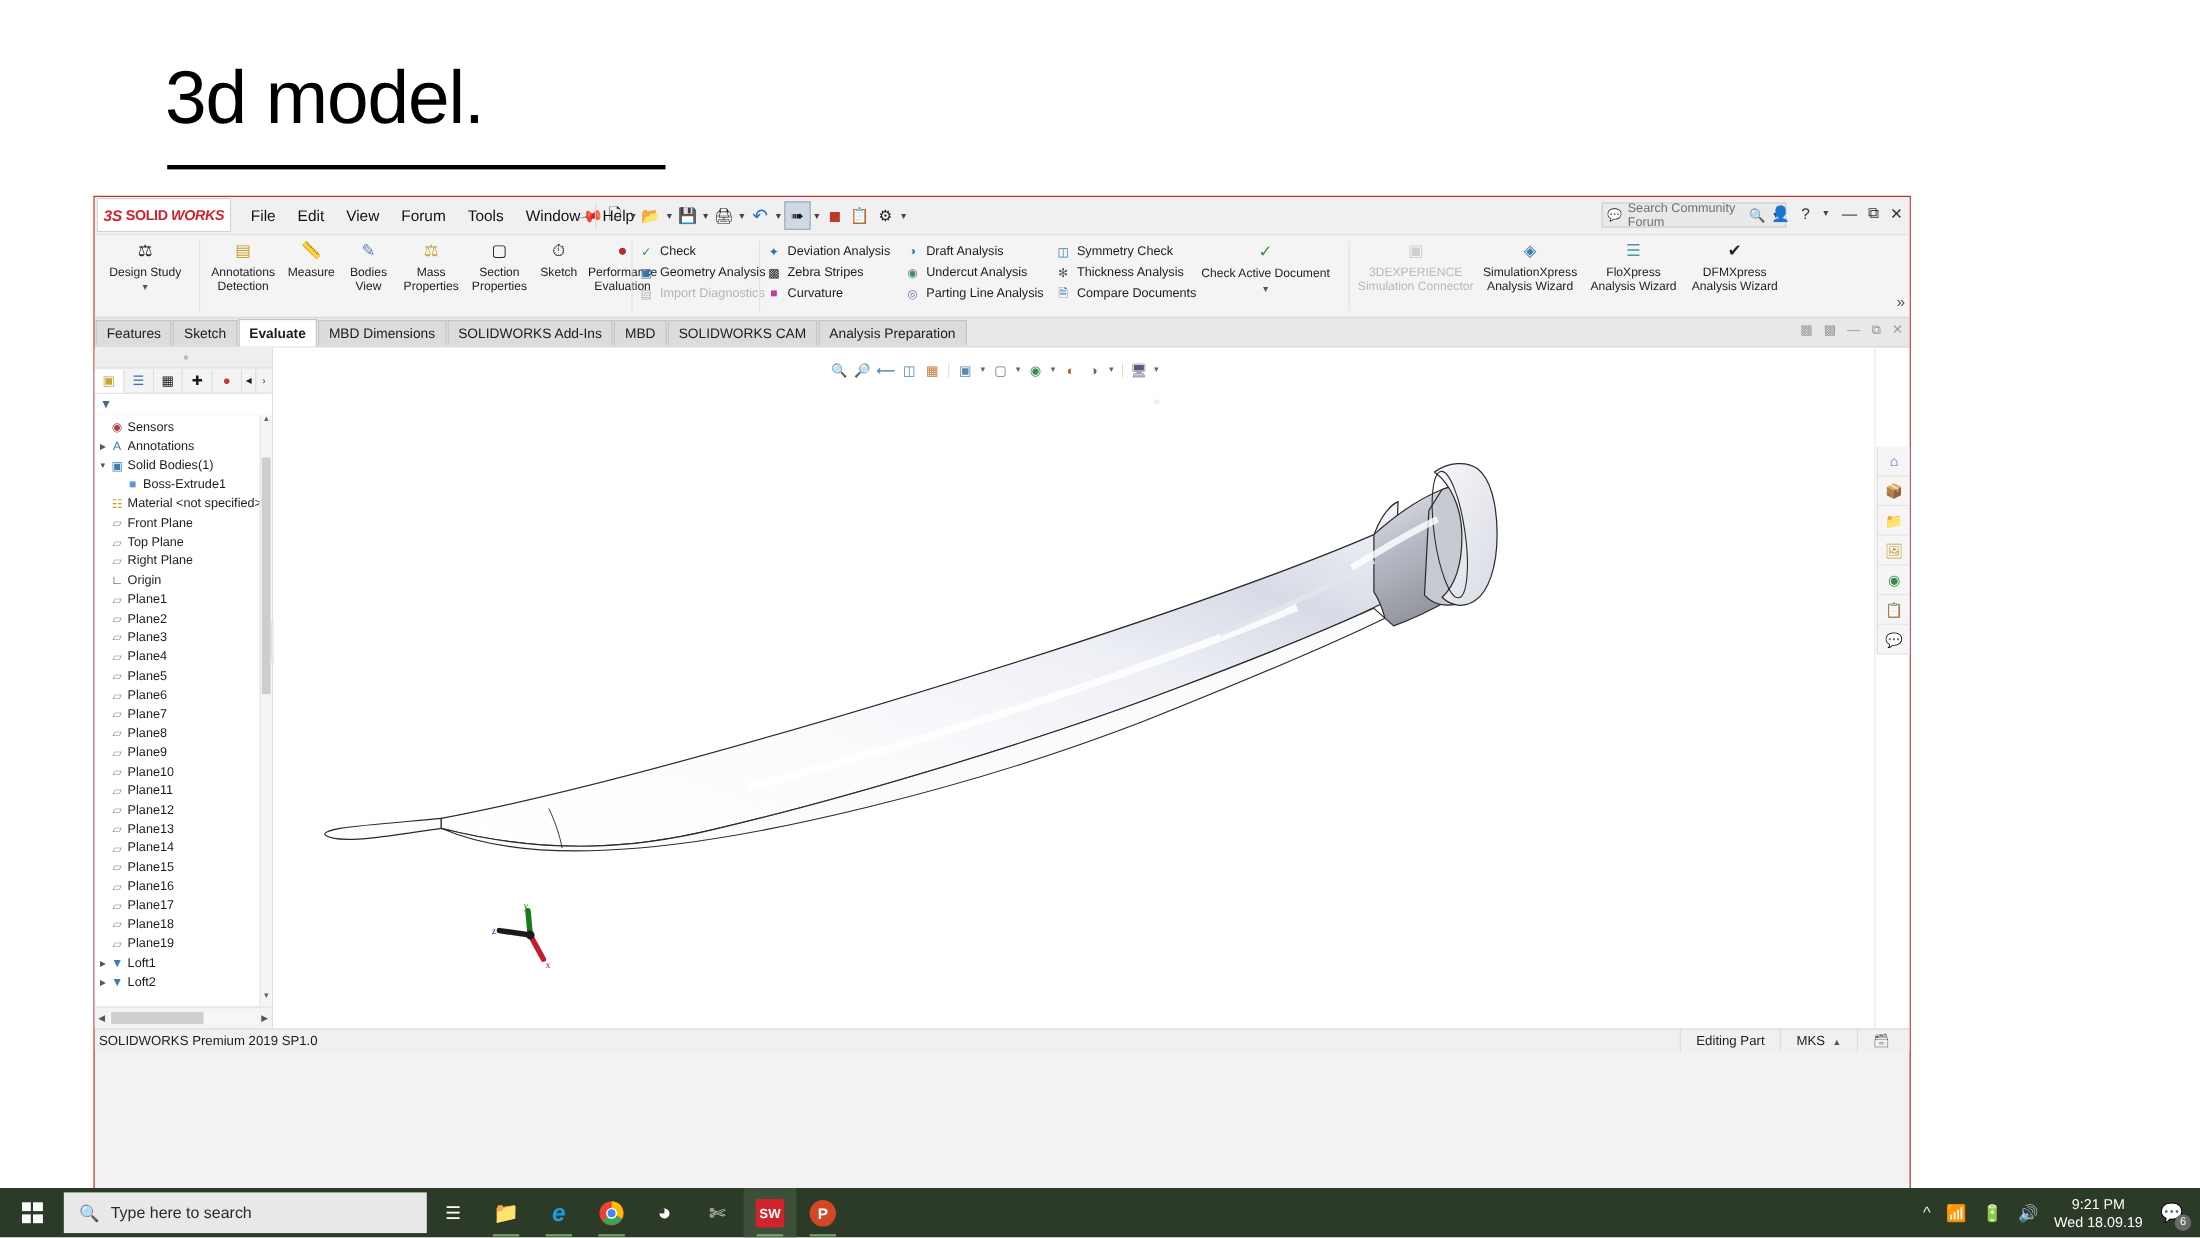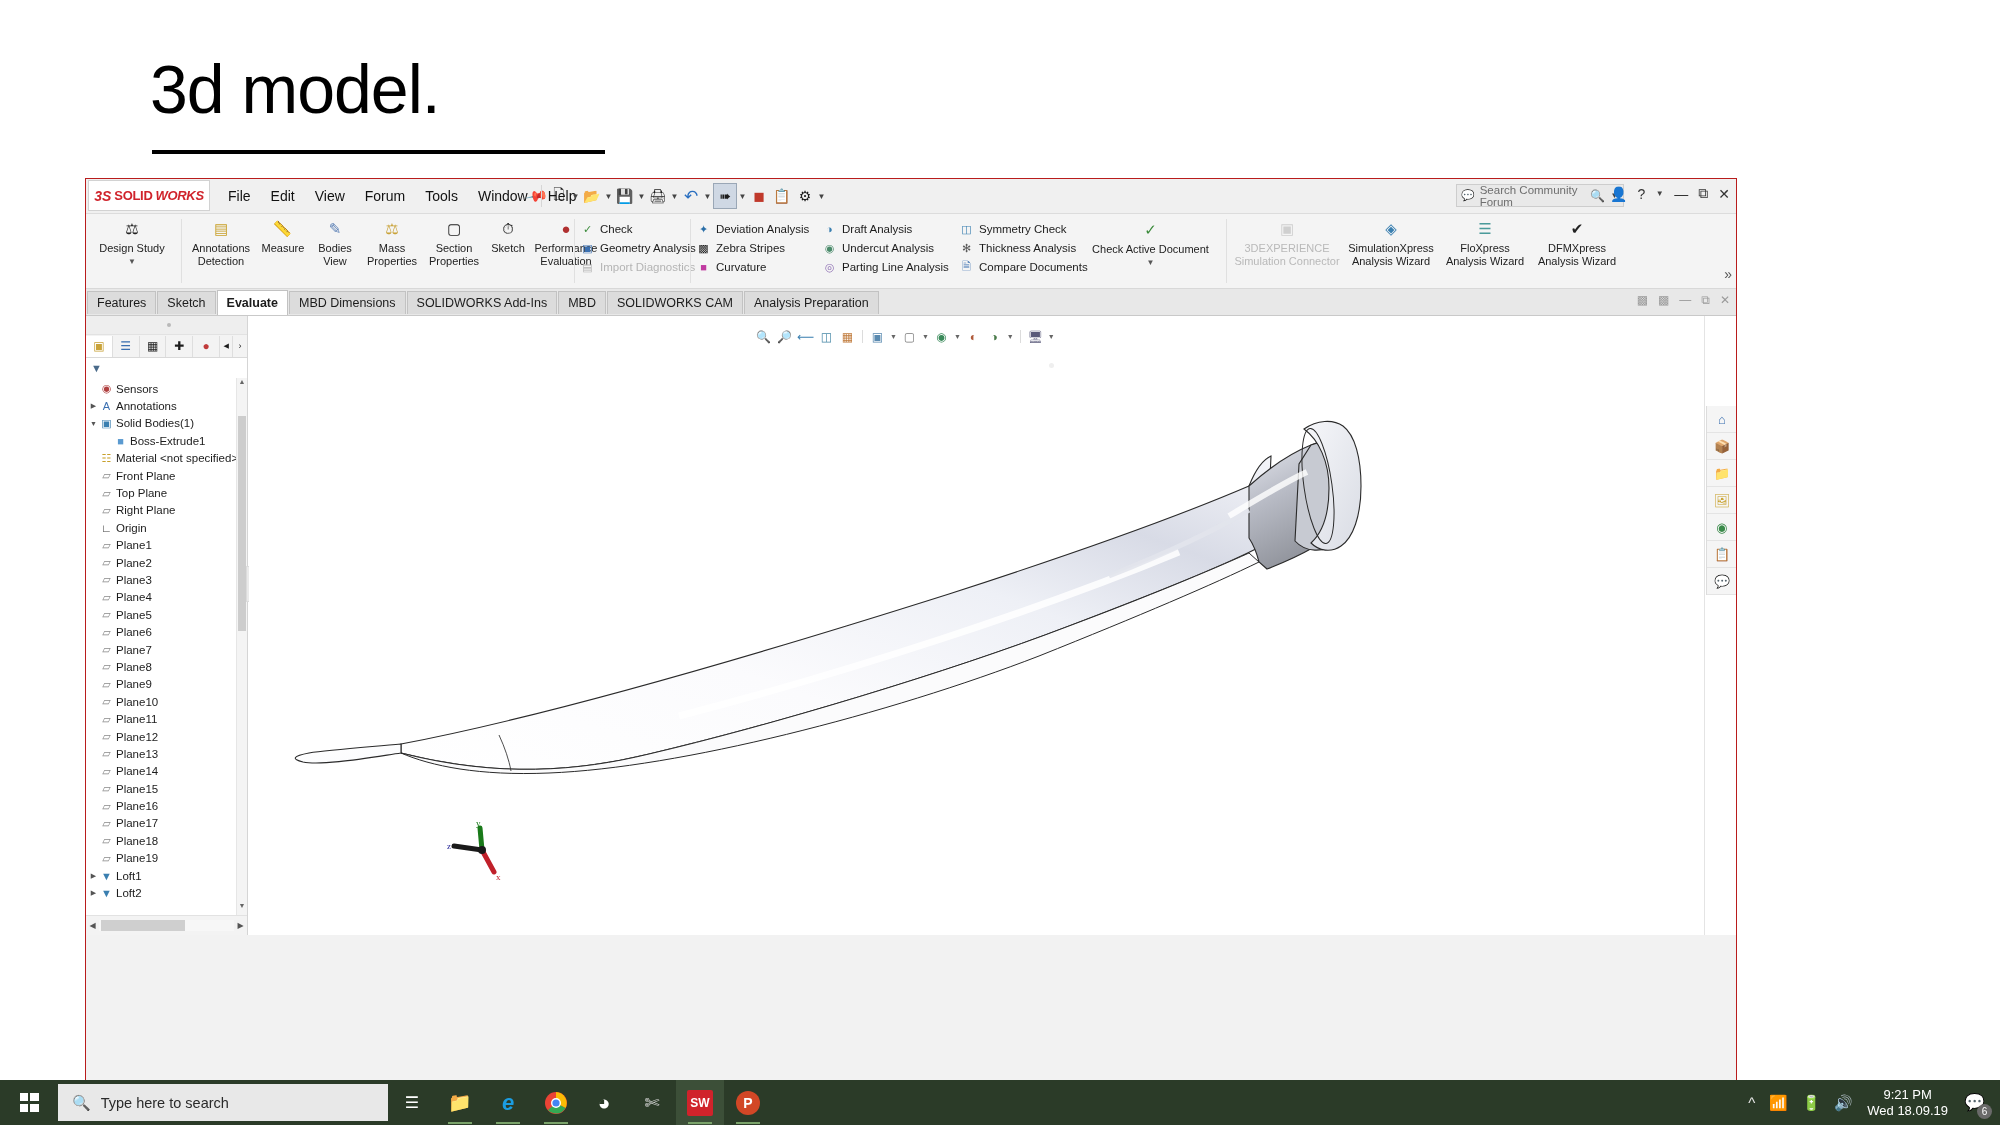--- a/index.html
+++ b/index.html
@@ -668,20 +668,28 @@
       <div class="tp" style="color:#6a6a6a;">📦</div>
       <div class="tp" style="color:#7a7a7a;">📁</div>
       <div class="tp" style="color:#c8a02a;">🖼</div>
       <div class="tp" style="color:#3a8a4a;">◉</div>
       <div class="tp" style="color:#3a6fb0;">📋</div>
       <div class="tp" style="color:#4a7ab0;">💬</div>
     </div>
   </div>
 
 
+  <div class="statusbar">
+    <span>SOLIDWORKS Premium 2019 SP1.0</span>
+    <div class="status-right">
+      <span class="sr-cell">Editing Part</span>
+      <span class="sr-cell"><span>MKS</span>&nbsp;&nbsp;<span style="font-size:8px;color:#555;">▲</span></span>
+      <span class="sr-cell" style="color:#6a6a6a;">🗃</span>
+    </div>
+  </div>
 </div>
 
 <div id="taskbar">
   <div id="start">
     <span class="winlogo">
         <i></i>
         <i></i>
         <i></i>
         <i></i>
       </span>

